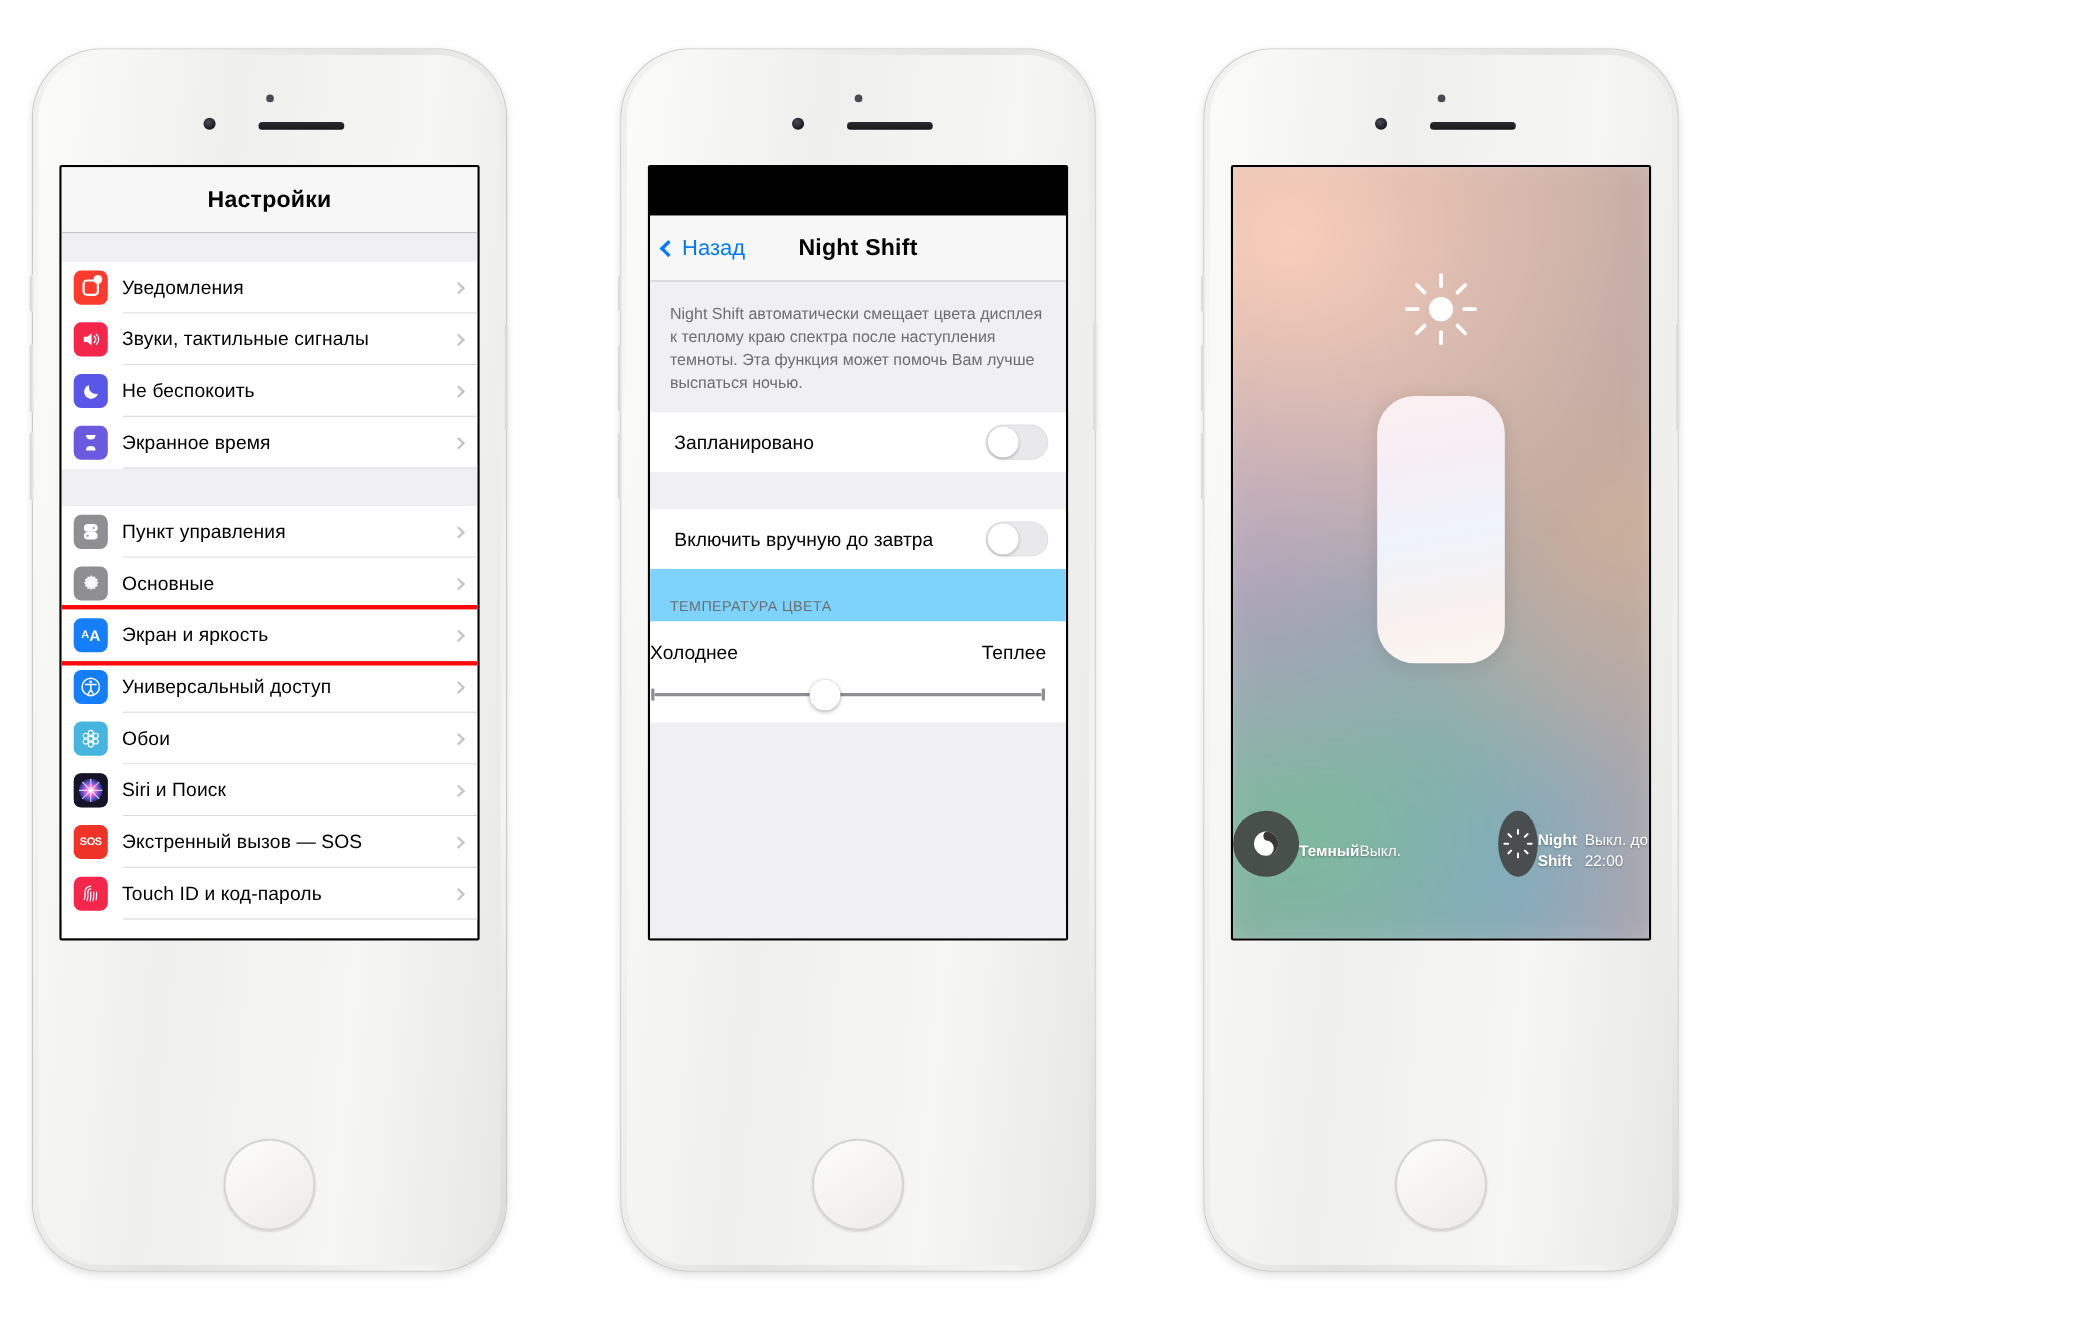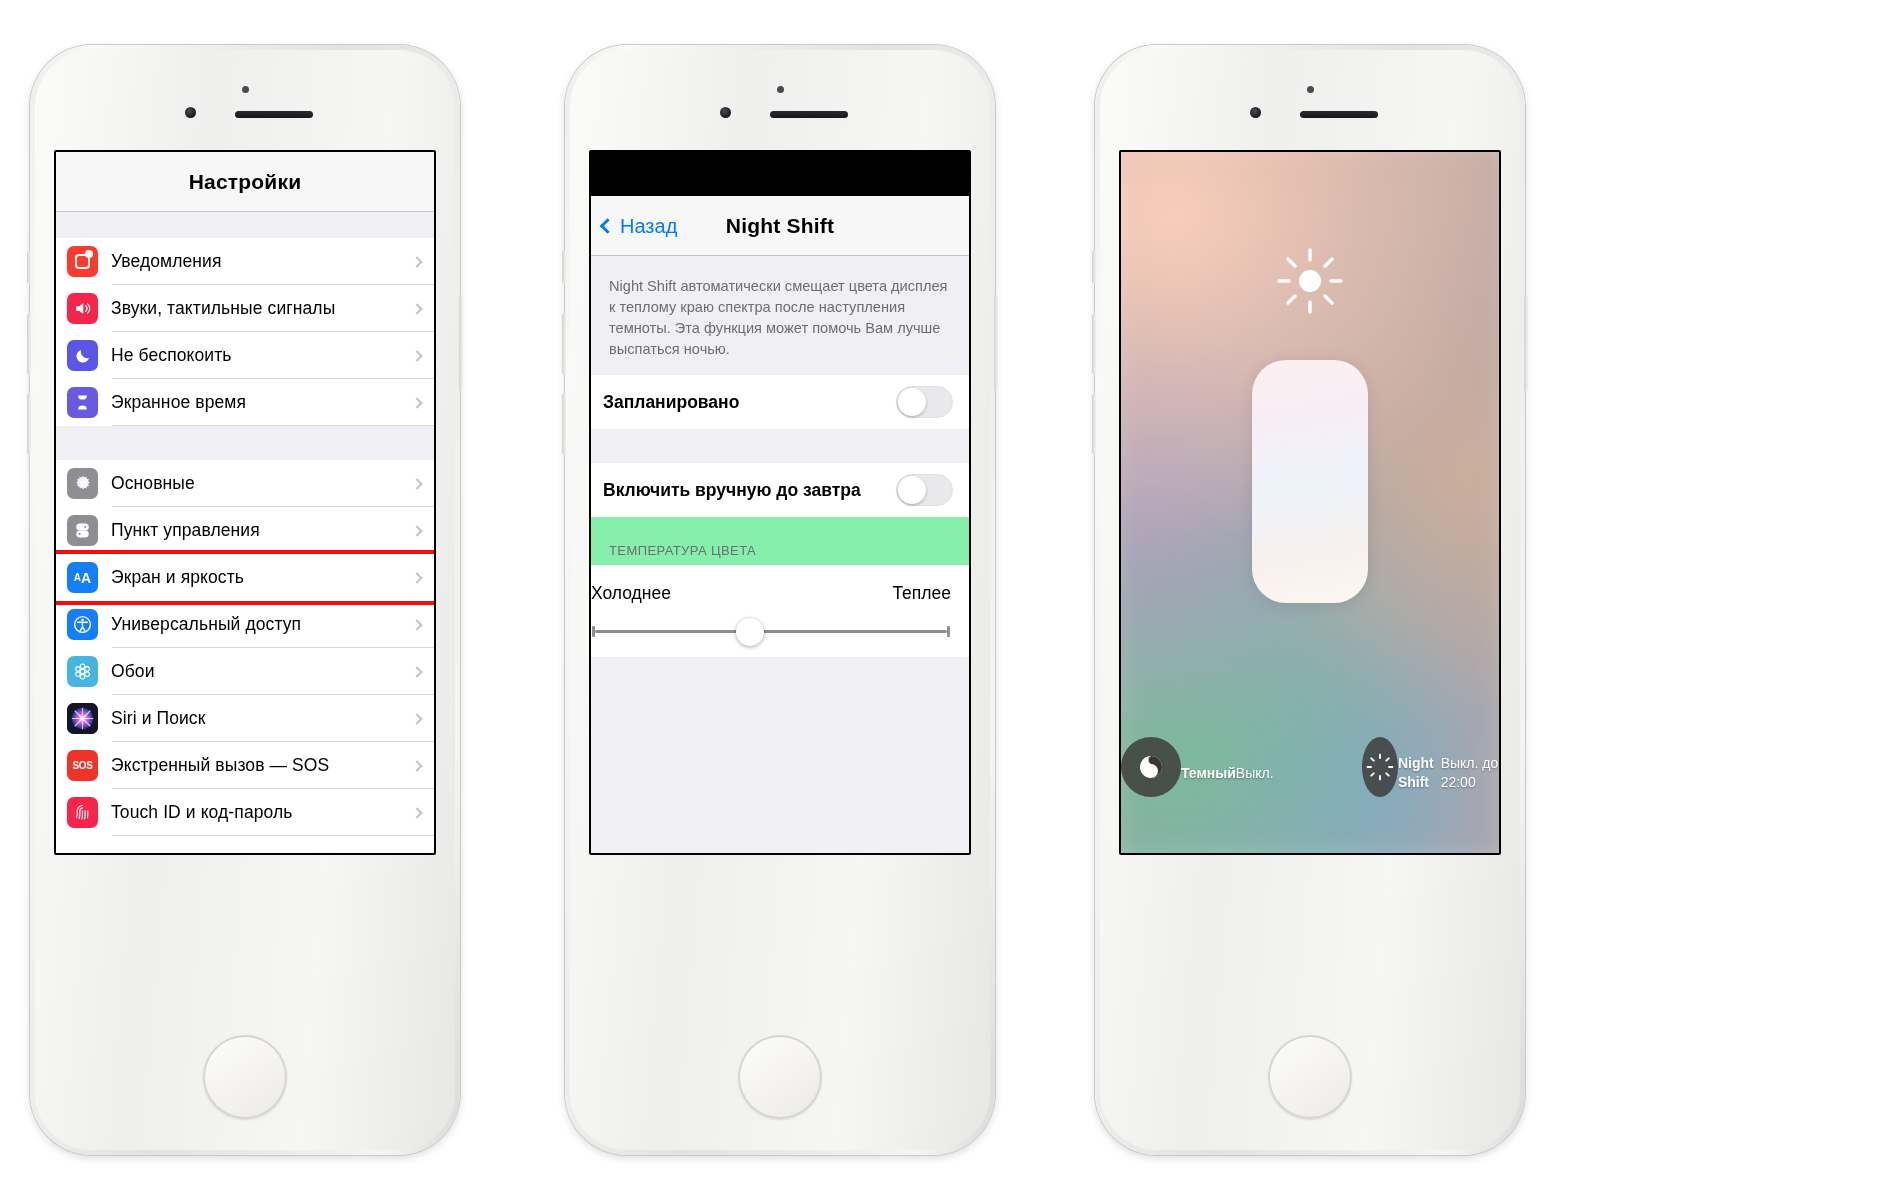--- a/index.html
+++ b/index.html
@@ -151,38 +151,37 @@
 
   
   .ns-desc {
     background: #efeff4;
     padding: 20px 18px 16px 18px;
     font-size: 14.6px; line-height: 1.43; color: #6d6d72;
   }
   .ns-row {
     height: 54px; background:#fff;
     display:flex; align-items:center; justify-content:space-between;
-    padding: 0 16px 0 12px;
+    padding: 0 16px 0 22px;
     position: relative;
-    font-weight: bold;
   }
   .ns-row .label { font-size: 17.5px; color:#000; }
   .toggle {
     width: 57px; height: 32px; border-radius: 16px;
     background: #e9e9eb; border: 1px solid #e1e1e4;
     position: relative; flex: 0 0 57px;
   }
   .toggle .knob {
     position:absolute; top:1px; left:1px;
     width:28px;height:28px;border-radius:50%;
     background:#fff; box-shadow:0 1px 3px rgba(0,0,0,.28);
   }
   .ns-spacer { height: 34px; background:#efeff4; }
   .ns-section-hd {
-    background:#86efac; padding: 26px 18px 7px 18px;
+    background:#7dd3fc; padding: 26px 18px 7px 18px;
     font-size:13px; color:#6d6d72; letter-spacing:.4px;
   }
   .ns-slider-box { background:#fff; padding: 18px 18px 24px 0; }
   .ns-slider-labels {
     display:flex; justify-content:space-between;
     font-size:17.5px; color:#000; margin-bottom: 26px;
   }
   .track {
     position: relative; height: 3px; background: #8e8e93;
     margin: 0 4px; border-radius: 2px;
@@ -310,41 +309,41 @@
             <div class="row-label">Экранное время</div>
             <div class="chev"></div>
             <div class="sep"></div>
           </div>
         </div>
 
         <div class="gap g2"></div>
 
         <div>
           <div class="row">
-            <div class="ico ic-general">
-              <svg width="20" height="20" viewBox="0 0 24 24" fill="#fff">
-                  <path d="M12 8.5a3.5 3.5 0 100 7 3.5 3.5 0 000-7zm0 5.4a1.9 1.9 0 110-3.8 1.9 1.9 0 010 3.8z"></path>
-                  <path d="M12 2.2l1.6 2 2.4-.9.6 2.5 2.5.6-.9 2.4 2 1.6-2 1.6.9 2.4-2.5.6-.6 2.5-2.4-.9-1.6 2-1.6-2-2.4.9-.6-2.5-2.5-.6.9-2.4-2-1.6 2-1.6-.9-2.4 2.5-.6.6-2.5 2.4.9z" opacity=".9"></path>
-                </svg>
-            </div>
-            <div class="row-label">Основные</div>
-            <div class="chev"></div>
-            <div class="sep"></div>
-          </div>
-
-          <div class="row">
             <div class="ico ic-control">
               <svg width="19" height="19" viewBox="0 0 24 24" fill="none" stroke="#fff" stroke-width="1.8">
                   <rect x="5" y="4" width="14" height="7" rx="3.5" fill="#fff"></rect>
                   <circle cx="15.5" cy="7.5" r="2.1" fill="#8e8e93"></circle>
                   <rect x="5" y="13" width="14" height="7" rx="3.5" fill="#fff"></rect>
                   <circle cx="8.5" cy="16.5" r="2.1" fill="#8e8e93"></circle>
                 </svg>
             </div>
             <div class="row-label">Пункт управления</div>
+            <div class="chev"></div>
+            <div class="sep"></div>
+          </div>
+
+          <div class="row">
+            <div class="ico ic-general">
+              <svg width="20" height="20" viewBox="0 0 24 24" fill="#fff">
+                  <path d="M12 8.5a3.5 3.5 0 100 7 3.5 3.5 0 000-7zm0 5.4a1.9 1.9 0 110-3.8 1.9 1.9 0 010 3.8z"></path>
+                  <path d="M12 2.2l1.6 2 2.4-.9.6 2.5 2.5.6-.9 2.4 2 1.6-2 1.6.9 2.4-2.5.6-.6 2.5-2.4-.9-1.6 2-1.6-2-2.4.9-.6-2.5-2.5-.6.9-2.4-2-1.6 2-1.6-.9-2.4 2.5-.6.6-2.5 2.4.9z" opacity=".9"></path>
+                </svg>
+            </div>
+            <div class="row-label">Основные</div>
             <div class="chev"></div>
             <div class="sep"></div>
           </div>
 
           <div class="row highlight-row" style="outline-color: rgb(250, 10, 10);">
             <div class="ico ic-display">
               <span style="font-size:10px;line-height:1">A</span>
                 <span style="font-size:14px;line-height:1">A</span>
             </div>
             <div class="row-label">Экран и яркость</div>

